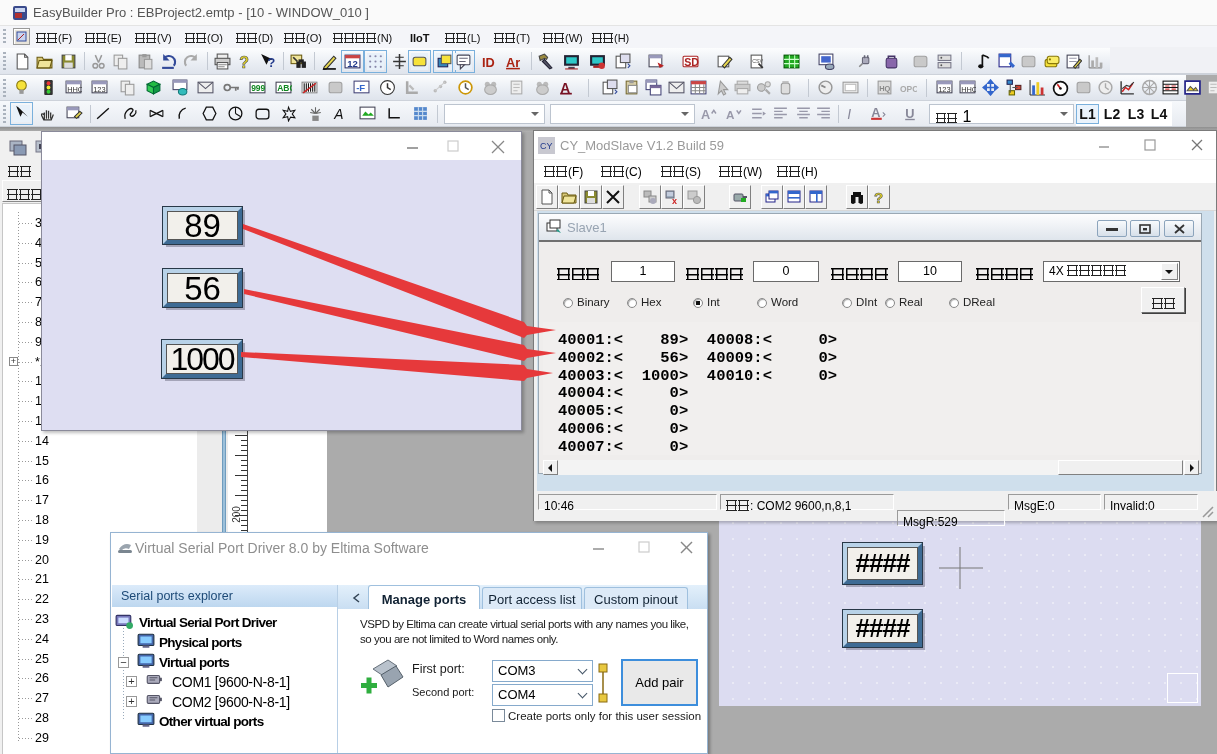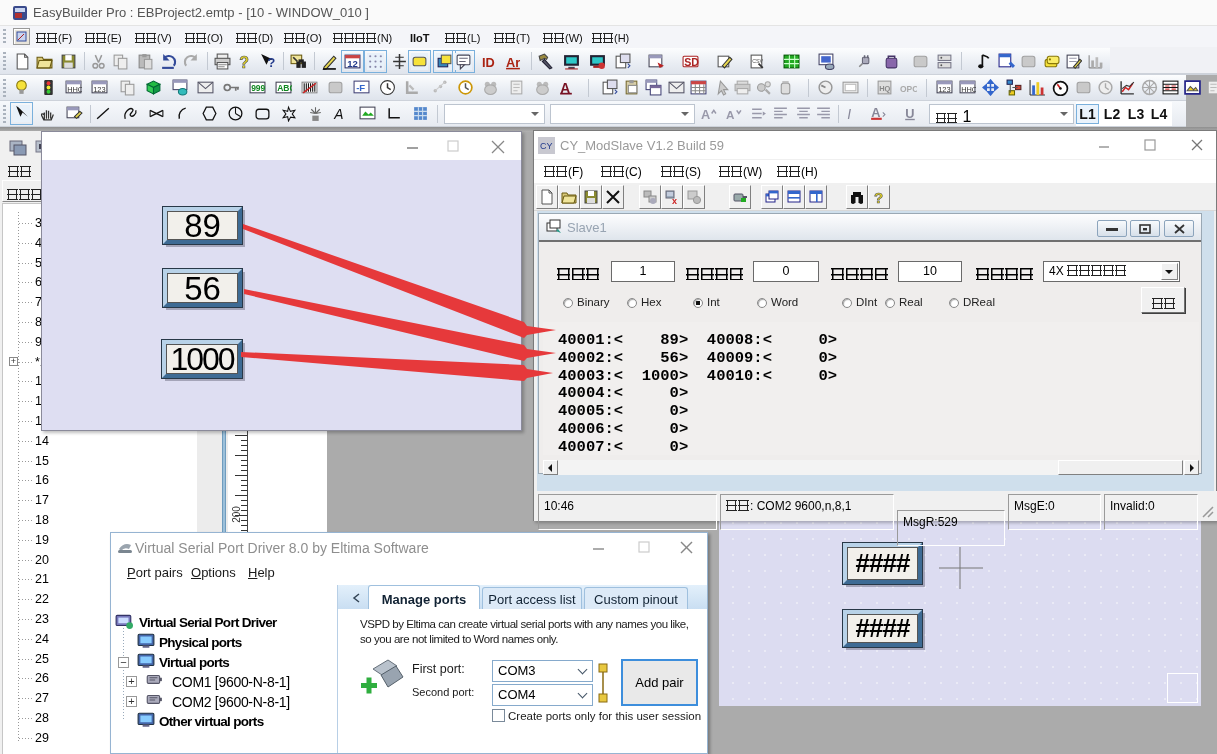--- a/index.html
+++ b/index.html
@@ -75,21 +75,21 @@
 #slv .sbtn{position:absolute;top:6px;width:30px;height:17px;background:linear-gradient(#f8fafc,#d7e0ea);border:1px solid #8ca4bc;border-radius:2px;text-align:center;line-height:14px;font-size:11px;font-weight:bold;color:#333}
 #slv .frm{position:absolute;left:0;top:26px;width:100%;height:82px;background:#efedec;border-top:2px solid #707070}
 #slv .inp{position:absolute;top:19px;height:21px;background:#fff;border:1px solid #6a6a6a;font-size:12.5px;text-align:center;line-height:19px}
 #slv .lb{position:absolute;top:23px}
 #slv .rd{position:absolute;top:54px;font-size:11.5px;color:#222}
 #slv .rd i{display:inline-block;width:10px;height:10px;border-radius:50%;background:#fff;border:1px solid #888;box-shadow:inset 1px 1px 1px #aaa;margin:0 4px -2px 0}
 #slv .rd.on i{background:radial-gradient(circle at 50% 50%,#111 0 2.5px,#fff 2.5px)}
 #data{position:absolute;left:4px;top:108px;width:656px;height:133px;background:#f1efee;font-family:"Liberation Mono",monospace;font-weight:bold;font-size:15.5px;line-height:17.8px;color:#000;white-space:pre;padding:10px 0 0 15px}
 #hscr{position:absolute;left:4px;top:246px;width:656px;height:15px;background:#f3f3f3}
 #mods .stat{position:absolute;left:0;top:360px;width:684px;height:30px;background:#f0f0f0}
-#mods .cell{position:absolute;top:3px;height:36px;border:1px solid;border-color:#9a9a9a #fff #fff #9a9a9a;font-size:12px;color:#000;padding:4px 0 0 5px}
+#mods .cell{position:absolute;top:3px;height:16px;border:1px solid;border-color:#9a9a9a #fff #fff #9a9a9a;font-size:12px;color:#000;padding:4px 0 0 5px}
 
 #vspd{left:110px;top:532px;width:598px;height:222px;background:#fff;border:1px solid #96b4d2;box-shadow:2px 2px 3px rgba(0,0,0,.3);overflow:hidden}
 #vspd .ttl{position:absolute;left:0;top:0;width:100%;height:28px;background:#fff}
 #vspd .mnu{position:absolute;left:0;top:28px;width:100%;height:24px;background:#fff;font-size:13px}
 #vspd .mnu span{position:absolute;top:4px;color:#1a1a1a}
 #vspd .lp{position:absolute;left:1px;top:52px;width:226px;height:169px;background:#fff;border-right:1px solid #b8cfe6}
 #vspd .lph{position:absolute;left:0;top:0;width:100%;height:22px;background:linear-gradient(#dcebfa,#bdd7ef);color:#1d4a77;font-size:12.5px;padding:4px 0 0 9px}
 #vspd .ti{position:absolute;font-size:13.5px;font-weight:bold;color:#000;white-space:nowrap;letter-spacing:-0.7px}
 #vspd .ti.n{font-weight:normal;font-size:14px;letter-spacing:-0.3px}
 #vspd .rp{position:absolute;left:227px;top:52px;width:370px;height:149px;background:#fff;overflow:hidden}
@@ -1073,26 +1073,22 @@
         <rect x="1" y="9" width="14" height="3" rx="1.5" fill="#7a8690"></rect>
       </svg>
   <span class="ab" style="left:24px;top:7px;font-size:14px;color:#8e8e8e">Virtual Serial Port Driver 8.0 by Eltima Software</span>
   <svg class="ab" style="left:480px;top:8px" width="110" height="14">
    <line x1="2" y1="8" x2="13" y2="8" stroke="#888" stroke-width="1.4"></line>
    <rect x="48" y="1" width="10" height="10" fill="none" stroke="#ccc" stroke-width="1.2"></rect>
    <line x1="90" y1="1" x2="101" y2="12" stroke="#888" stroke-width="1.4"></line>
         <line x1="101" y1="1" x2="90" y2="12" stroke="#888" stroke-width="1.4"></line>
   </svg>
  </div>
- <div class="mnu">
-  <span style="left:16px"><u>P</u>ort pairs</span>
-      <span style="left:80px"><u>O</u>ptions</span>
-      <span style="left:137px"><u>H</u>elp</span>
- </div>
  <div class="lp" id="vlp">
+      <div class="lph">Serial ports explorer</div>
       <div style="position: absolute; left: 11px; top: 40px; width: 1px; height: 96px; background: repeating-linear-gradient(rgb(153, 170, 187) 0px, rgb(153, 170, 187) 1px, transparent 1px, transparent 3px);"></div>
       <svg viewBox="0 0 16 16" width="18" height="18" style="position:absolute;left:3px;top:27px">
         <rect x="1" y="3" width="13" height="9" rx="1" fill="#77b" stroke="#336"></rect>
         <rect x="3" y="5" width="9" height="5" fill="#cdf"></rect>
         <circle cx="13" cy="12" r="3" fill="#3a6"></circle>
       </svg>
       <div class="ti" style="left: 27px; top: 30px;">Virtual Serial Port Driver</div>
       <svg viewBox="0 0 16 16" width="18" height="18" style="position:absolute;left:25px;top:46.8px">
         <rect x="1" y="2" width="14" height="10" rx="1" fill="#46a" stroke="#234"></rect>
         <rect x="3" y="4" width="10" height="6" fill="#8cf"></rect>

